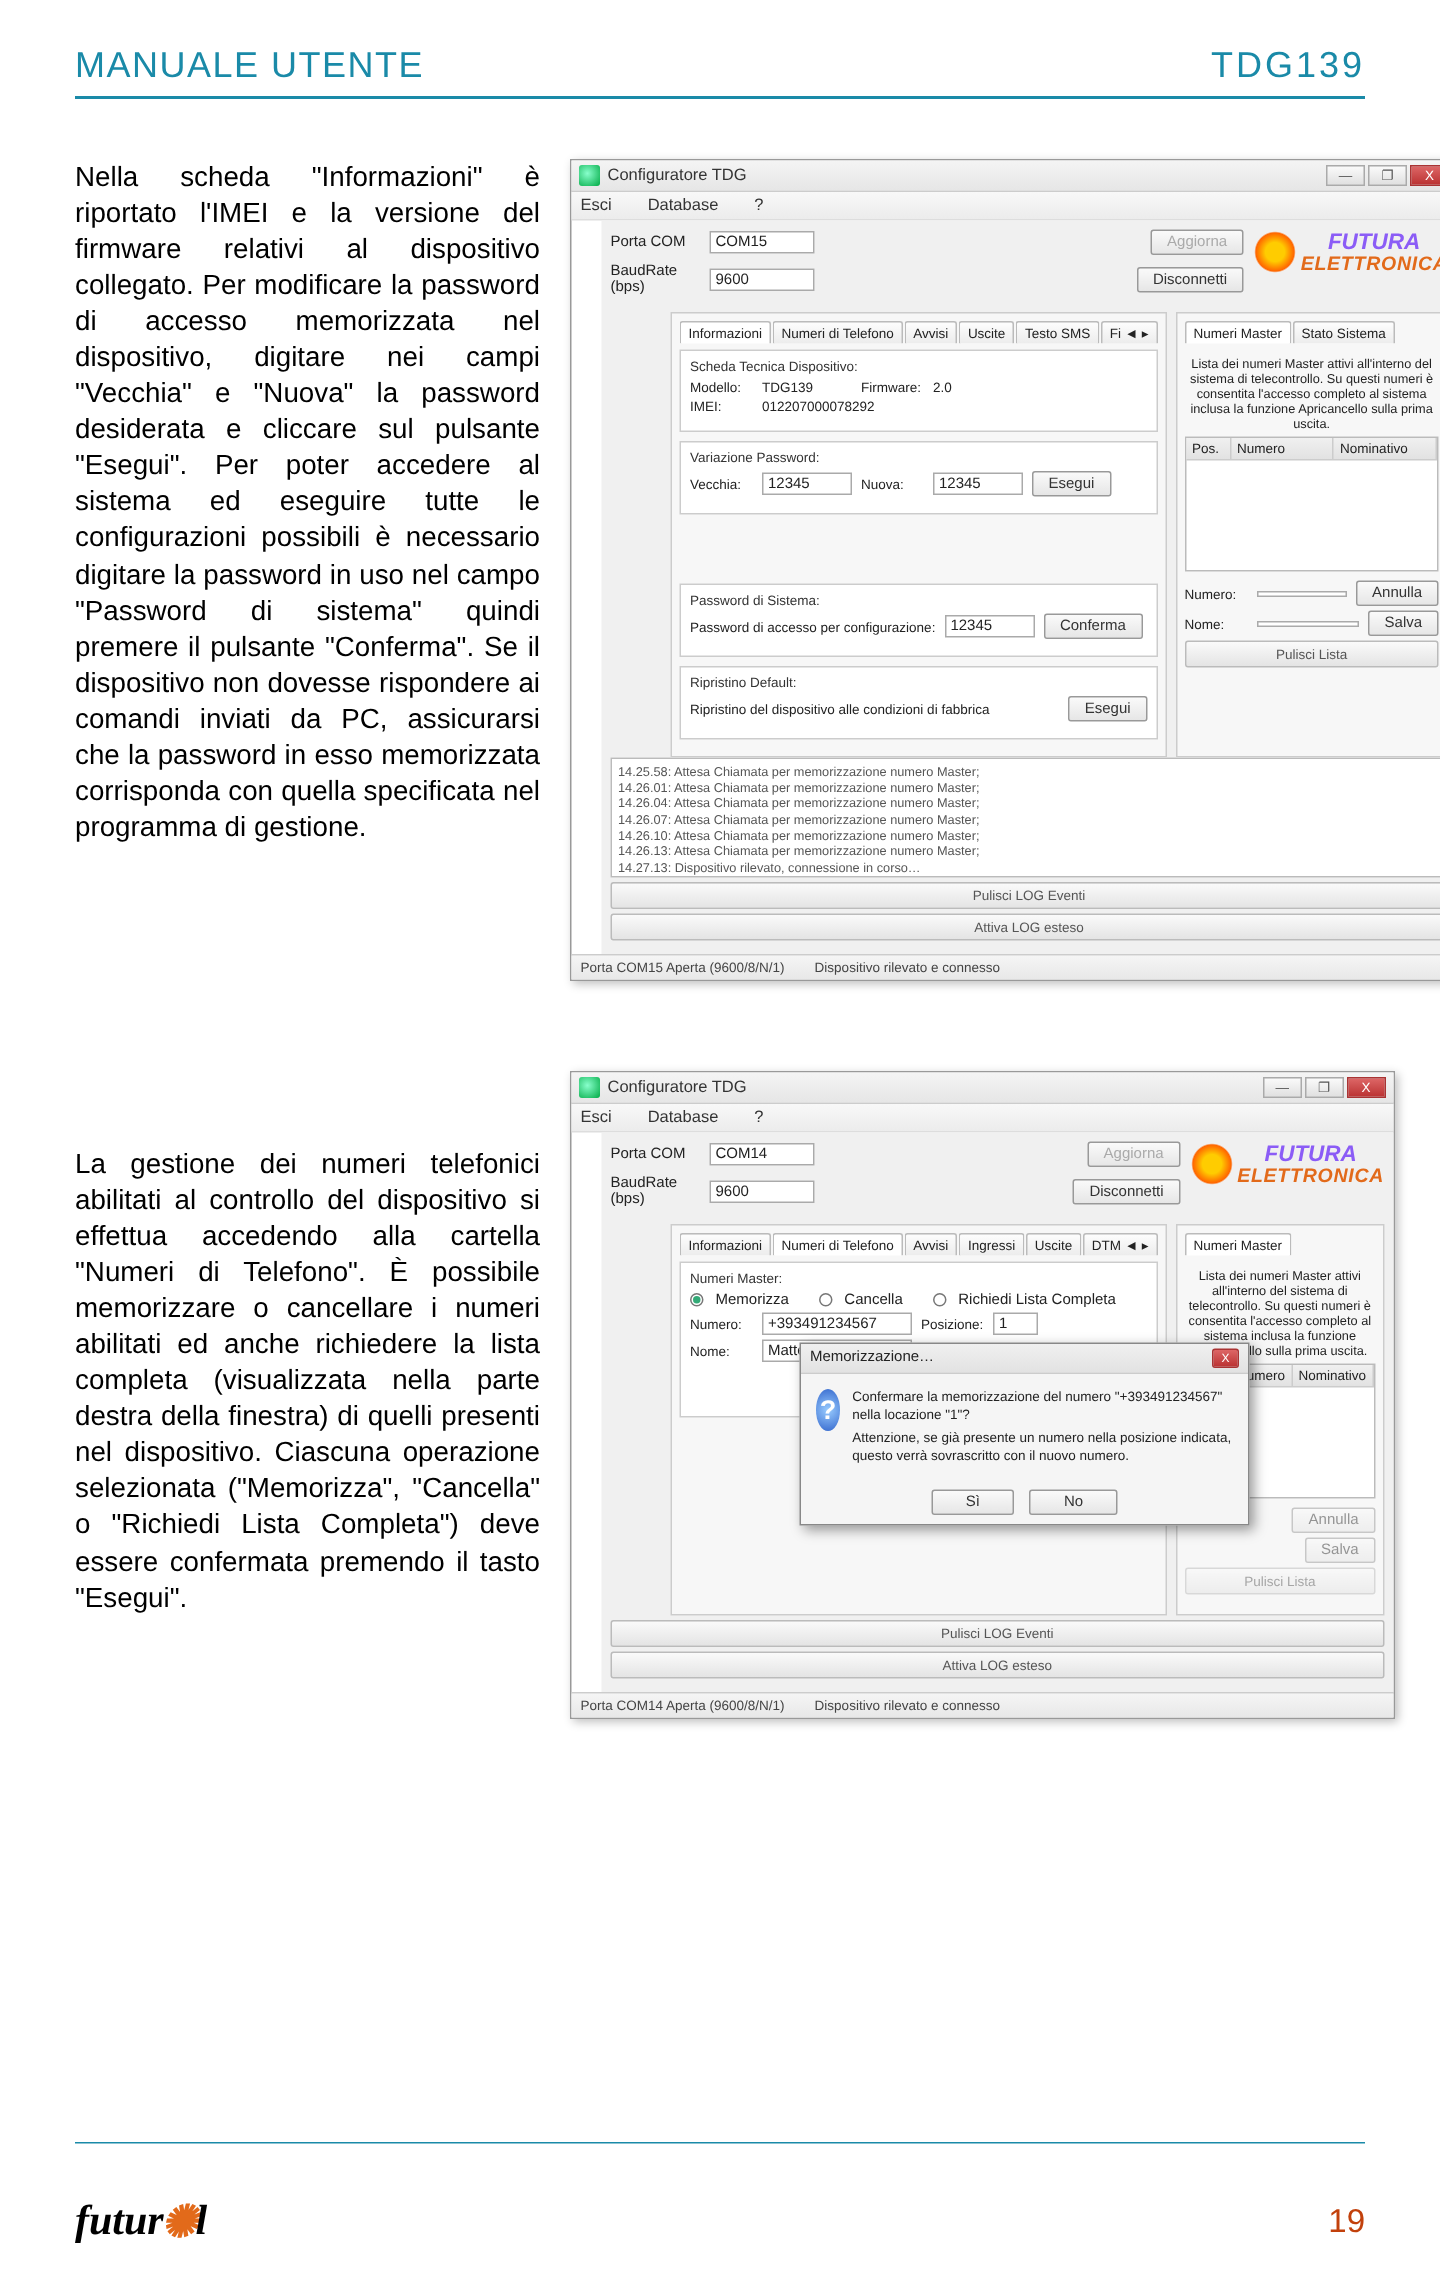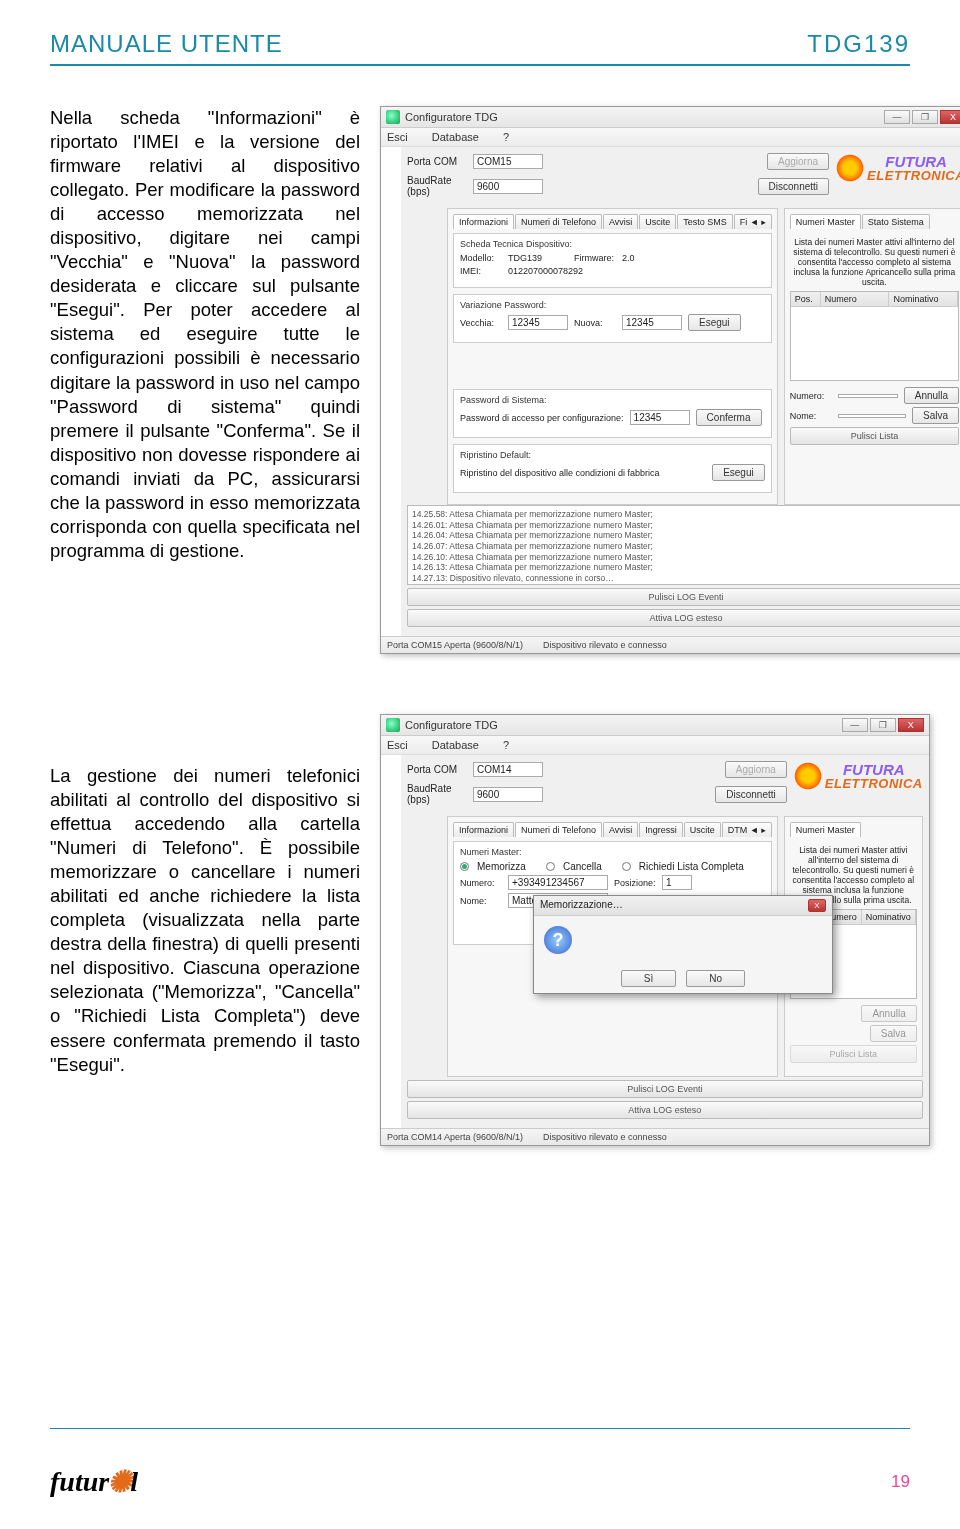--- a/index.html
+++ b/index.html
@@ -285,22 +285,22 @@
     color:#000;
     display:flex;
     align-items:center;
   }
   .footer .flogo .spark {
     color:#e26a1a;
     font-size:30px;
     margin:0 -2px;
   }
   .footer .pnum {
-    color:#ec4899;
-    font-size:17px;
+    color:#c2410c;
+    font-size:22px;
   }
 </style>
 </head>
 <body>
 
 <div class="header">
   <div class="header-left">MANUALE UTENTE</div>
   <div class="header-right">TDG139</div>
 </div>
 
@@ -550,20 +550,24 @@
         </div>
       </div>
 
       <div class="dialog">
         <div class="dlg-title">
           <span>Memorizzazione…</span>
           <span class="x">X</span>
         </div>
         <div class="dlg-body">
           <div class="qicon">?</div>
+          <div style="font-size:9px;line-height:1.3">
+            <div>Confermare la memorizzazione del numero "+393491234567" nella locazione "1"?</div>
+            <div style="margin-top:4px">Attenzione, se già presente un numero nella posizione indicata, questo verrà sovrascritto con il nuovo numero.</div>
+          </div>
         </div>
         <div class="dlg-btns">
           <span class="btn" style="padding:2px 22px">Sì</span>
           <span class="btn" style="padding:2px 22px">No</span>
         </div>
       </div>
 
       <span class="widebtn">Pulisci LOG Eventi</span>
       <span class="widebtn">Attiva LOG esteso</span>
     </div>

